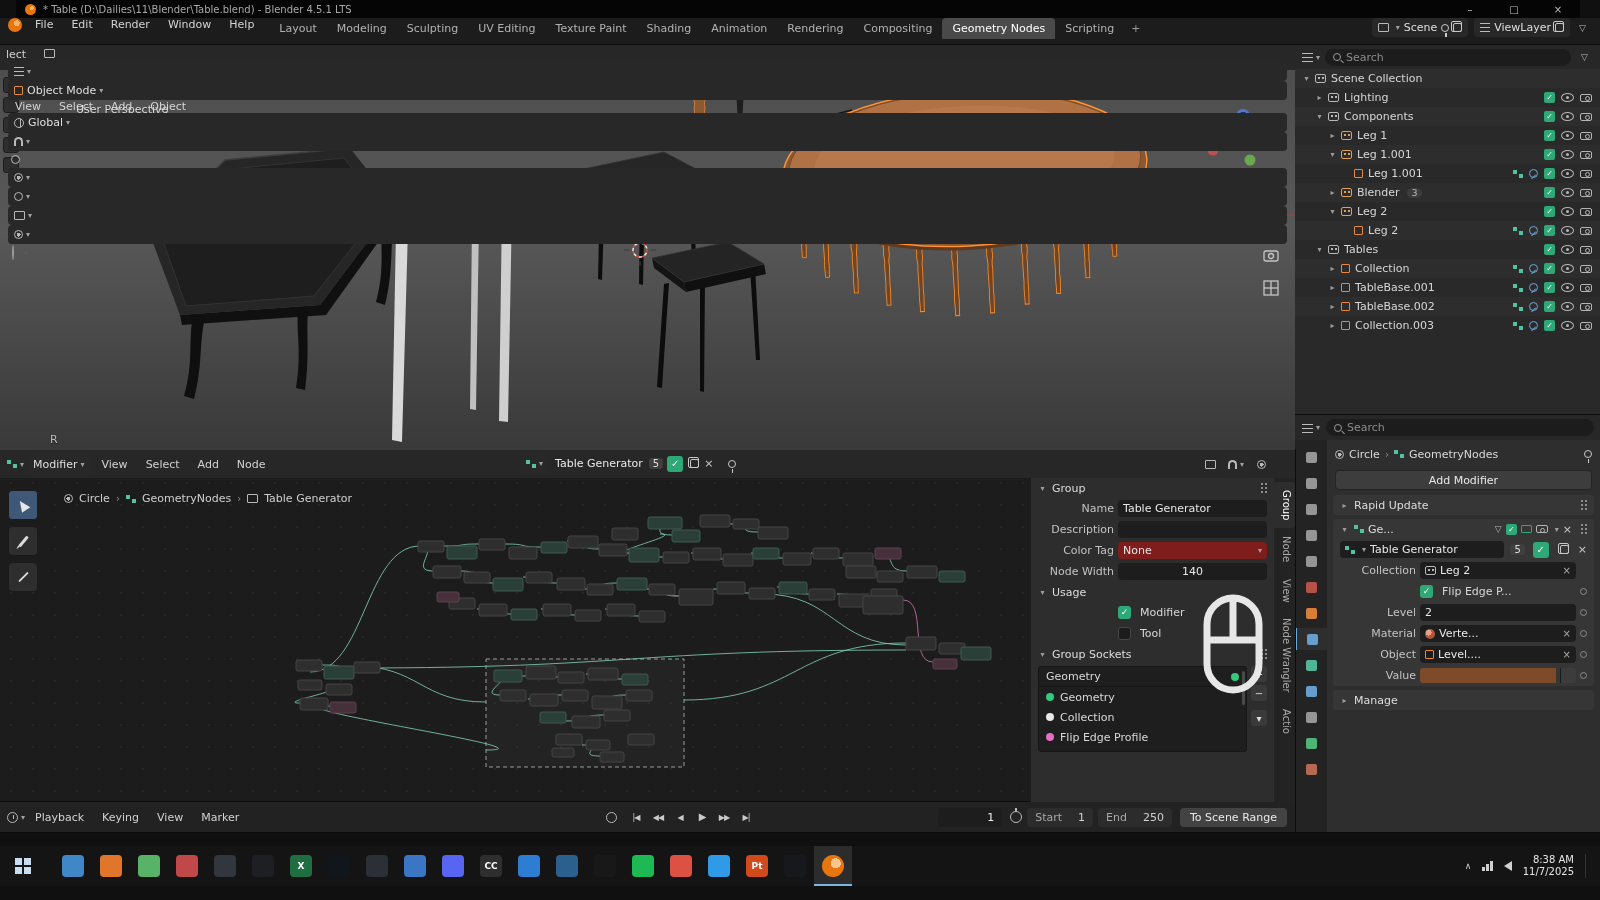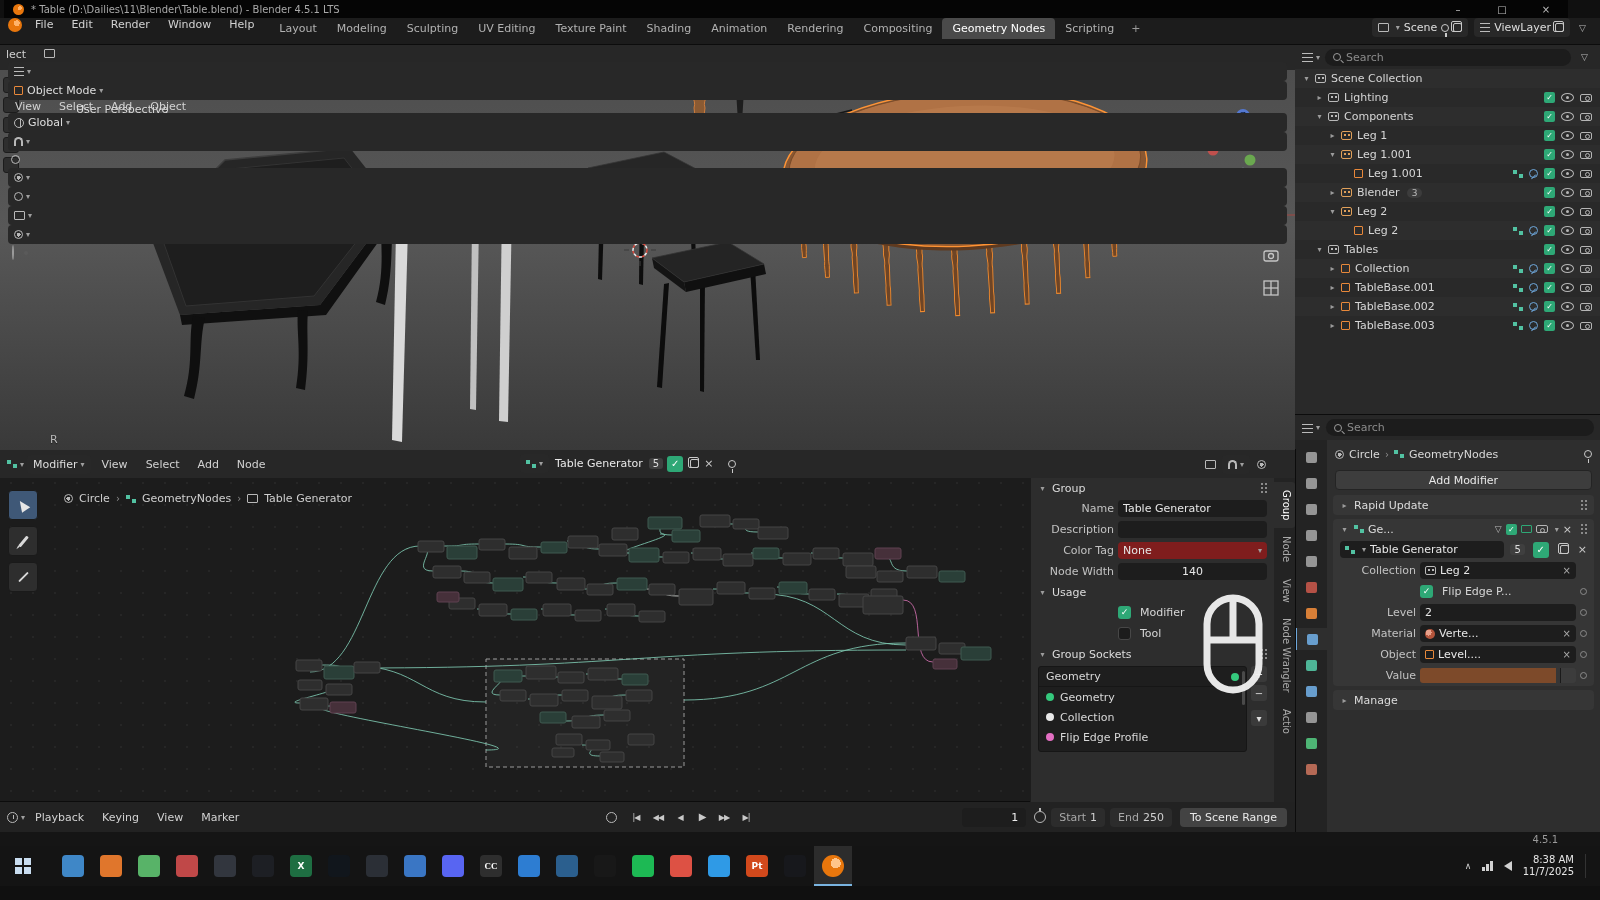--- a/index.html
+++ b/index.html
@@ -10,21 +10,21 @@
   .spacer{flex:1}
   .dd{font-size:8px;color:#9f9f9f;margin-left:3px}
   .mi{padding:0 9px;color:#d2d2d2;white-space:nowrap;cursor:default}
   .ibtn{min-width:17px;height:17px;border-radius:3px;display:inline-flex;align-items:center;justify-content:center;color:#c9c9c9;margin:0 1px}
   .ddw{background:#282828;border-radius:4px;height:19px;padding:0 6px;margin:0 2px;white-space:nowrap;color:#dedede}
   .badge{background:#3f3f3f;border-radius:3px;padding:0 4px;font-size:10px;margin:0 2px;color:#ddd}
   .shield{width:16px;height:16px;border-radius:3px;background:#2ea876;color:#fff;display:inline-flex;align-items:center;justify-content:center;font-size:10px;margin:0 2px}
   .xx{font-size:11px;color:#c9c9c9}
   .dots{width:8px;height:12px;background-image:radial-gradient(#8b8b8b 1px,transparent 1.3px);background-size:4px 4px;margin-left:4px}
   
-  #titlebar{position:absolute;left:4px;top:0;width:1564px;height:18px;background:#050505;display:flex;align-items:center;color:#a9a9a9;font-size:10px}
+  #titlebar{position:absolute;left:16px;top:0;width:1564px;height:18px;background:#050505;display:flex;align-items:center;color:#a9a9a9;font-size:10px}
   .blogo{width:11px;height:11px;border-radius:50%;background:radial-gradient(circle at 62% 38%,#ffb36a 0 2px,#e8760c 2px);margin:0 7px 0 9px}
   .ttext{white-space:nowrap;overflow:hidden}
   .wctrl{margin-left:auto;display:flex;height:100%}
   .wbtn{width:44px;display:flex;align-items:center;justify-content:center;color:#bdbdbd;font-size:10px}
   
   #menubar{position:absolute;left:0;top:18px;width:1600px;height:27px;background:#1c1c1c;display:flex;align-items:flex-start;box-shadow:0 1px 0 #0d0d0d}
   .blogo2{width:14px;height:14px;border-radius:50%;background:radial-gradient(circle at 62% 38%,#ffb36a 0 3px,#e8760c 3px);margin:0 4px 0 8px}
   .ws{padding:4px 10px;border-radius:4px 4px 0 0;color:#b2b2b2;white-space:nowrap}
   .ws.on{background:#4a4a4a;color:#fff}
   .ws.add{color:#9a9a9a;padding:4px 7px}
@@ -155,21 +155,21 @@
   .sdot{width:8px;height:8px;border-radius:50%;flex:0 0 auto}
   .sname{overflow:hidden}
   .sbtns{display:flex;flex-direction:column;gap:3px}
   .sbtn{width:16px;height:16px;background:#3a3a3a;border-radius:3px;display:flex;align-items:center;justify-content:center;color:#ddd;font-size:10px}
   
   #timeline{position:absolute;left:0;top:802px;width:1295px;height:30px;background:#222;box-shadow:0 0 0 1px #0c0c0c;display:flex;align-items:center;padding:0 6px}
   .pbtn{min-width:20px;height:18px;display:inline-flex;align-items:center;justify-content:center;color:#c9c9c9;font-size:8px;letter-spacing:-1px;border-radius:3px;margin:0 1px}
   .pbtn:nth-child(4){font-size:10px}
   .reccirc{width:11px;height:11px;border:1.5px solid #b9b9b9;border-radius:50%;margin:0 8px}
   .framefield{width:64px;background:#1d1d1d;border-radius:4px;height:19px;display:flex;align-items:center;justify-content:flex-end;padding:0 8px;color:#eee}
-  .pair{background:#2c2c2c;border-radius:4px;height:19px;display:inline-flex;align-items:center;padding:0 8px;gap:4px;margin-left:5px}
+  .pair{background:#2c2c2c;border-radius:4px;height:19px;display:inline-flex;align-items:center;padding:0 8px;gap:16px;margin-left:5px}
   .pairlbl{color:#a8a8a8}
   .rangebtn{background:#434343;border-radius:4px;height:19px;display:inline-flex;align-items:center;padding:0 10px;margin-left:8px;color:#e8e8e8}
   .stopw{width:12px;height:12px;border:1.4px solid #b9b9b9;border-radius:50%;position:relative;margin-left:8px}
   .stopw::after{content:"";position:absolute;left:4px;top:-4px;width:2px;height:3px;background:#b9b9b9}
   .tlplay{position:absolute;left:598px;display:flex;align-items:center}
   .tlright{position:absolute;right:8px;display:flex;align-items:center}
   
   #statusbar{position:absolute;left:0;top:832px;width:1600px;height:14px;background:#151515;display:flex;align-items:center;justify-content:flex-end;padding-right:42px;color:#9a9a9a;font-size:10px}
   
   #taskbar{position:absolute;left:0;top:846px;width:1600px;height:40px;background:#141414;display:flex;align-items:center}
@@ -614,21 +614,21 @@
             <span class="i-nodes"></span>
             <span class="i-wrench"></span>
             <span class="i-chk">✓</span>
             <span class="i-eye"></span>
             <span class="i-cam"></span>
           </span>
         </div>
         <div class="orow" style="padding-left: 32px;">
           <span class="chev">▸</span>
           <span class="i-obj"></span>
-          <span class="olabel">TableBase.003</span>
+          <span class="olabel">Collection.003</span>
           <span class="oright">
             <span class="i-nodes"></span>
             <span class="i-wrench"></span>
             <span class="i-chk">✓</span>
             <span class="i-eye"></span>
             <span class="i-cam"></span>
           </span>
         </div>
       </div>
   </div>
@@ -1109,23 +1109,20 @@
           <span>1</span>
       </span>
       <span class="pair">
         <span class="pairlbl">End</span>
           <span>250</span>
       </span>
       <span class="rangebtn">To Scene Range</span>
     </span>
   </div>
 
-  <div id="statusbar">
-    <span>4.5.1</span>
-  </div>
 
   <div id="taskbar">
     <span class="startbtn">
       <span class="winlogo">
           <span></span>
           <span></span>
           <span></span>
           <span></span>
         </span>
     </span>
@@ -1157,21 +1154,21 @@
         <span class="tapp">
           <span class="tglyph" style="background: rgb(43, 47, 54);"></span>
         </span>
         <span class="tapp">
           <span class="tglyph" style="background: rgb(58, 118, 196);"></span>
         </span>
         <span class="tapp">
           <span class="tglyph" style="background: rgb(88, 101, 242);"></span>
         </span>
         <span class="tapp">
-          <span class="tglyph" style="background: rgb(46, 46, 46); font-family: Liberation Serif, serif;">CC</span>
+          <span class="tglyph" style="background: rgb(46, 46, 46);">CC</span>
         </span>
         <span class="tapp">
           <span class="tglyph" style="background: rgb(45, 125, 210);"></span>
         </span>
         <span class="tapp">
           <span class="tglyph" style="background: rgb(43, 95, 142);"></span>
         </span>
         <span class="tapp">
           <span class="tglyph" style="background: rgb(24, 24, 24);"></span>
         </span>

